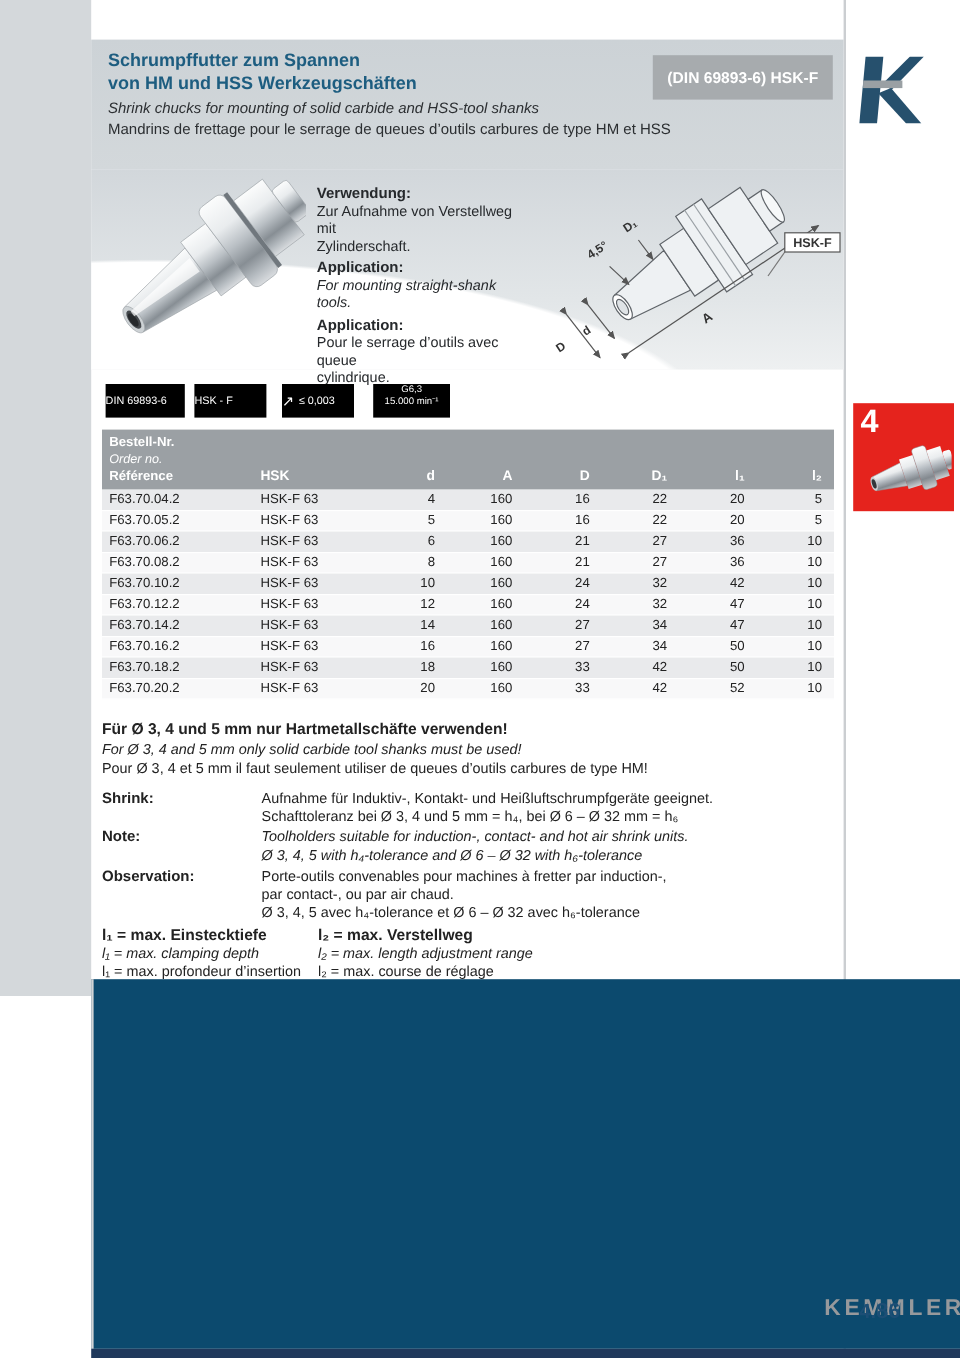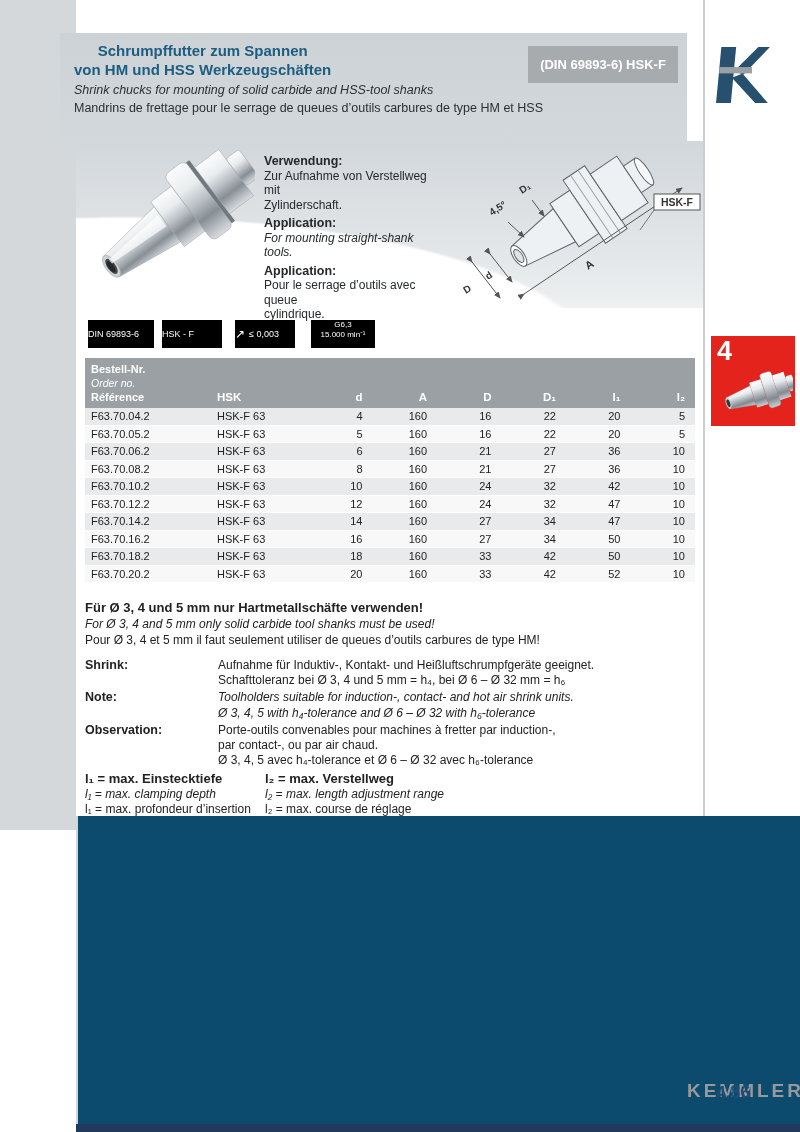--- a/index.html
+++ b/index.html
@@ -8,22 +8,22 @@
     font-family:"Liberation Sans",sans-serif;overflow:hidden;color:#222;
   }
   .abs{position:absolute;}
 
   
   .left-strip{left:0;top:0;width:76px;height:830px;background:#d4d8db;}
   .vline{left:703px;top:0;width:2px;height:1124px;background:#cbced1;}
   .navy-bar{left:76px;top:1124px;width:724px;height:8px;background:#20395c;}
 
   
-  .header-band{left:60px;top:33px;width:627px;height:108px;
-    background:linear-gradient(180deg,#ccd2d6,#d3d8db);text-align:center;}
+  .header-band{left:76px;top:33px;width:627px;height:108px;
+    background:linear-gradient(180deg,#ccd2d6,#d3d8db);}
   .title{left:14px;top:8px;font-size:15px;font-weight:bold;color:#1d5d80;line-height:19px;}
   .subtitle-en{left:14px;top:50px;font-size:12.5px;font-style:italic;color:#2c2f32;}
   .subtitle-fr{left:14px;top:68px;font-size:12.5px;color:#2c2f32;}
   .din-badge{left:468px;top:13px;width:150px;height:37px;background:#a7abae;
     color:#fff;font-weight:bold;font-size:13px;display:flex;align-items:center;justify-content:center;}
 
   
   .hero{left:76px;top:141px;width:627px;height:167px;
     background:
       radial-gradient(130% 150% at 8% 132%, #ffffff 57%, rgba(255,255,255,0) 58%),

